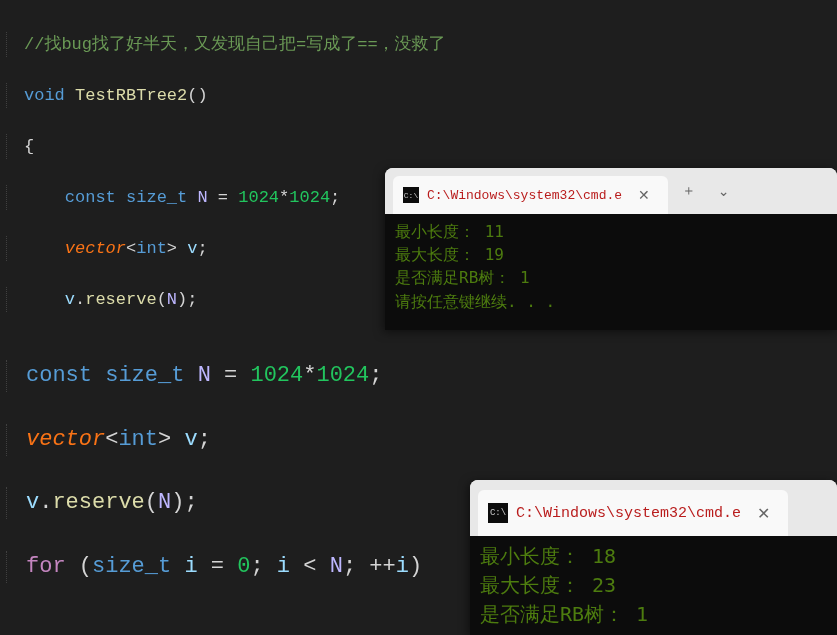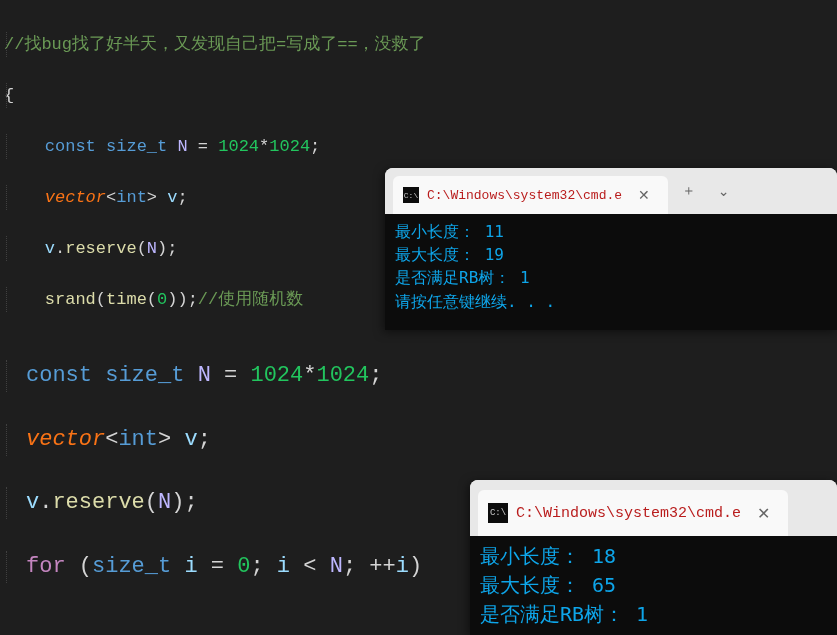--- a/index.html
+++ b/index.html
@@ -96,55 +96,56 @@
     }
     .close-icon, .newtab-icon, .chevron-icon {
       color: #666;
       font-size: 14px;
       padding: 4px 8px;
       font-family: 'Segoe UI', sans-serif;
       cursor: default;
     }
     .terminal-body {
       background: #0c0c0c;
-      color: #0ea5e9;
+      color: #4d7c0f;
       padding: 6px 10px;
       font-family: 'NSimSun', 'SimSun', monospace;
       font-size: 16px;
       line-height: 1.45;
       white-space: pre;
       height: calc(100% - 46px);
     }
     .terminal2 .terminal-body {
       font-size: 20px;
       line-height: 1.45;
     }
     .terminal2 .titlebar { height: 56px; }
     .terminal2 .tab { height: 46px; margin-top: 10px;}
     .terminal2 .tab-icon { width: 20px; height: 20px; font-size:9px;}
     .terminal2 .tab-title { font-size: 15px; }
     .terminal2 .close-icon { font-size: 16px; }
     .terminal2 .terminal-body { height: calc(100% - 56px); }
 
-    .codeline { display: block; padding-left: 4px; position: relative;}
+    .codeline { display: block; padding-left: 24px; position: relative;}
     .codeline::before {
       content: "";
       position: absolute;
       left: 6px;
       top: 0;
       bottom: 0;
       border-left: 1px dotted #404040;
     }
     .editor2 .codeline { padding-left: 26px; }
   </style>
 </head>
 <body>
 
 <div class="editor editor1">
 <span class="codeline"><span class="c-comment">//找bug找了好半天，又发现自己把=写成了==，没救了</span></span>
+<span class="codeline"><span class="c-keyword">void</span> <span class="c-func">TestRBTree2</span><span class="c-punc">()</span></span>
 <span class="codeline"><span class="c-punc">{</span></span>
 <span class="codeline">    <span class="c-keyword">const</span> <span class="c-keyword">size_t</span> <span class="c-macro">N</span> <span class="c-op">=</span> <span class="c-num">1024</span><span class="c-op">*</span><span class="c-num">1024</span><span class="c-punc">;</span></span>
 <span class="codeline">    <span class="c-type">vector</span><span class="c-punc">&lt;</span><span class="c-keyword">int</span><span class="c-punc">&gt;</span> <span class="c-var">v</span><span class="c-punc">;</span></span>
 <span class="codeline">    <span class="c-var">v</span><span class="c-punc">.</span><span class="c-func">reserve</span><span class="c-punc">(</span><span class="c-macro">N</span><span class="c-punc">);</span></span>
 <span class="codeline">    <span class="c-func">srand</span><span class="c-punc">(</span><span class="c-func">time</span><span class="c-punc">(</span><span class="c-num">0</span><span class="c-punc">));</span><span class="c-comment">//使用随机数</span></span>
 <span class="codeline">    <span class="c-define">for</span> <span class="c-punc">(</span><span class="c-keyword">size_t</span> <span class="c-var">i</span> <span class="c-op">=</span> <span class="c-num">0</span><span class="c-punc">;</span> <span class="c-var">i</span> <span class="c-op">&lt;</span> <span class="c-macro">N</span><span class="c-punc">;</span> <span class="c-op">++</span><span class="c-var">i</span><span class="c-punc">)</span></span>
 <span class="codeline">    <span class="c-punc">{</span></span>
 <span class="codeline">        <span class="c-var">v</span><span class="c-punc">.</span><span class="c-func">push_back</span><span class="c-punc">(</span><span class="c-func">rand</span><span class="c-punc">());</span></span>
 <span class="codeline">        <span class="c-comment">//v.push_back(i);</span></span>
 <span class="codeline">    <span class="c-punc">}</span></span>
@@ -183,15 +184,15 @@
   <div class="titlebar">
     <div class="tab">
       <div class="tab-icon">
           <span>C:\</span>
         </div>
       <span class="tab-title">C:\Windows\system32\cmd.e</span>
       <span class="close-icon">✕</span>
     </div>
   </div>
   <div class="terminal-body"><span>最小长度： 18</span>
-<span>最大长度： 65</span>
+<span>最大长度： 23</span>
 <span>是否满足RB树： 1</span></div>
 </div>
 
 </body></html>

